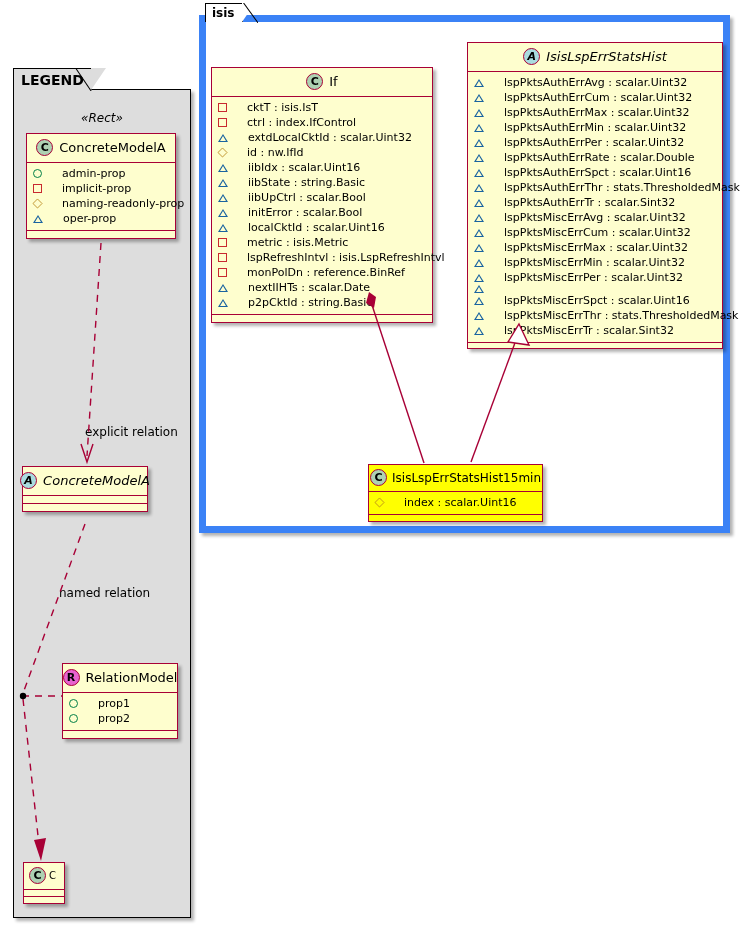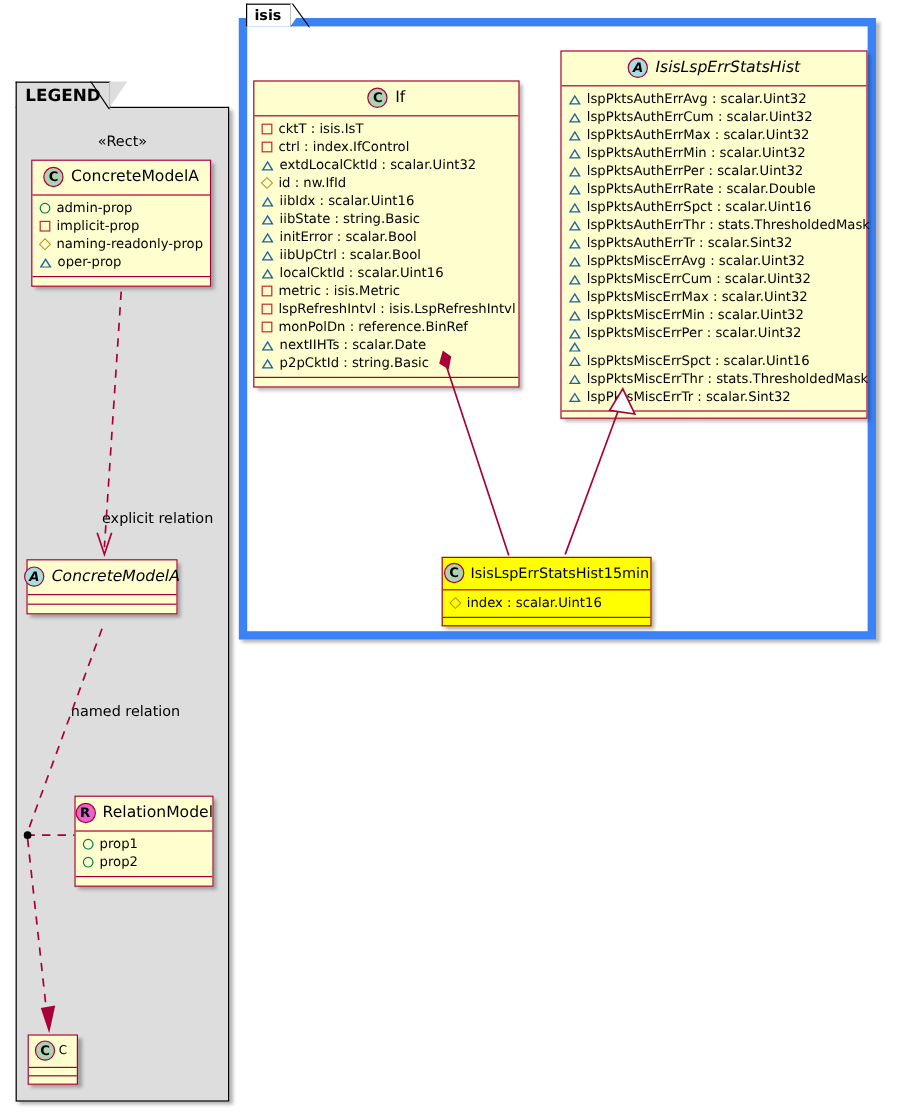--- a/index.html
+++ b/index.html
@@ -17,21 +17,21 @@
   .uml.hl{background:#FFFF00;}
   .uml .title{
     display:flex;align-items:center;justify-content:center;gap:6px;
     padding:5px 10px 6px 10px;font-size:13px;color:#000;white-space:nowrap;
   }
   .uml .title.small{font-size:11px;}
   .uml .sep{height:1px;background:#A80036;font-size:0;line-height:0;}
   .uml .attrs{padding:3px 6px 4px 6px;}
   .uml .attrs.empty{height:7px;padding:0;}
   .uml .row{
-    display:flex;align-items:center;gap:5px;font-size:11px;color:#000;
+    display:flex;align-items:center;gap:20px;font-size:11px;color:#000;
     line-height:15px;white-space:nowrap;
   }
   .uml .row .nm{font-size:11px;}
   .italic{font-style:italic;}
 
   
   .circ{
     width:17px;height:17px;border-radius:50%;border:1.4px solid #A80036;
     display:inline-flex;align-items:center;justify-content:center;
     font-size:11px;font-weight:bold;color:#000;box-sizing:border-box;flex:0 0 auto;
@@ -96,21 +96,21 @@
   }
   #legend .tabedge{
     position:absolute;left:61px;top:-22px;width:17px;height:23px;overflow:hidden;
   }
   #legend .tabedge::before{
     content:"";position:absolute;left:0;top:0;width:1px;height:30px;background:#000;
     transform-origin:top left;transform:rotate(-34deg);
   }
   .stereo{
     position:absolute;width:100%;text-align:center;font-size:12px;
-    color:#000;
+    font-style:italic;color:#000;
   }
 
   
   .edgelabel{position:absolute;font-size:12px;color:#000;white-space:nowrap;}
 
   svg.overlay{position:absolute;left:0;top:0;width:750px;height:927px;pointer-events:none;}
 </style>
 </head>
 <body>
 
@@ -225,25 +225,25 @@
       <div class="row">
         <span class="gi triangle"></span>
         <span class="nm">iibIdx : scalar.Uint16</span>
       </div>
       <div class="row">
         <span class="gi triangle"></span>
         <span class="nm">iibState : string.Basic</span>
       </div>
       <div class="row">
         <span class="gi triangle"></span>
+        <span class="nm">iibUpCtrl : scalar.Bool</span>
+      </div>
+      <div class="row">
+        <span class="gi triangle"></span>
         <span class="nm">initError : scalar.Bool</span>
-      </div>
-      <div class="row">
-        <span class="gi triangle"></span>
-        <span class="nm">iibUpCtrl : scalar.Bool</span>
       </div>
       <div class="row">
         <span class="gi triangle"></span>
         <span class="nm">localCktId : scalar.Uint16</span>
       </div>
       <div class="row">
         <span class="gi square"></span>
         <span class="nm">metric : isis.Metric</span>
       </div>
       <div class="row">

